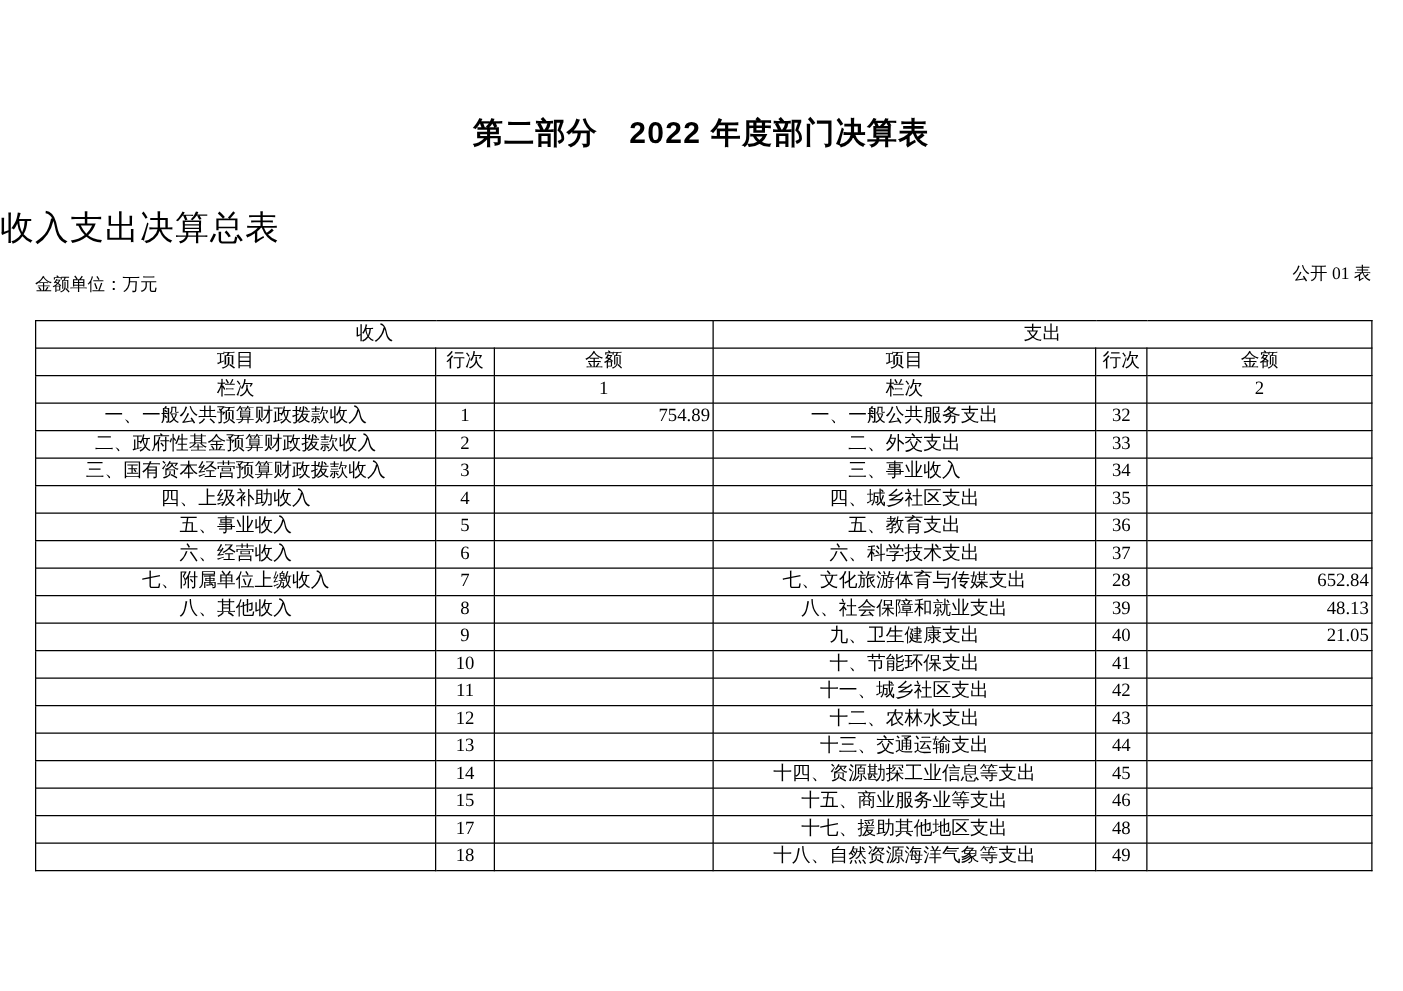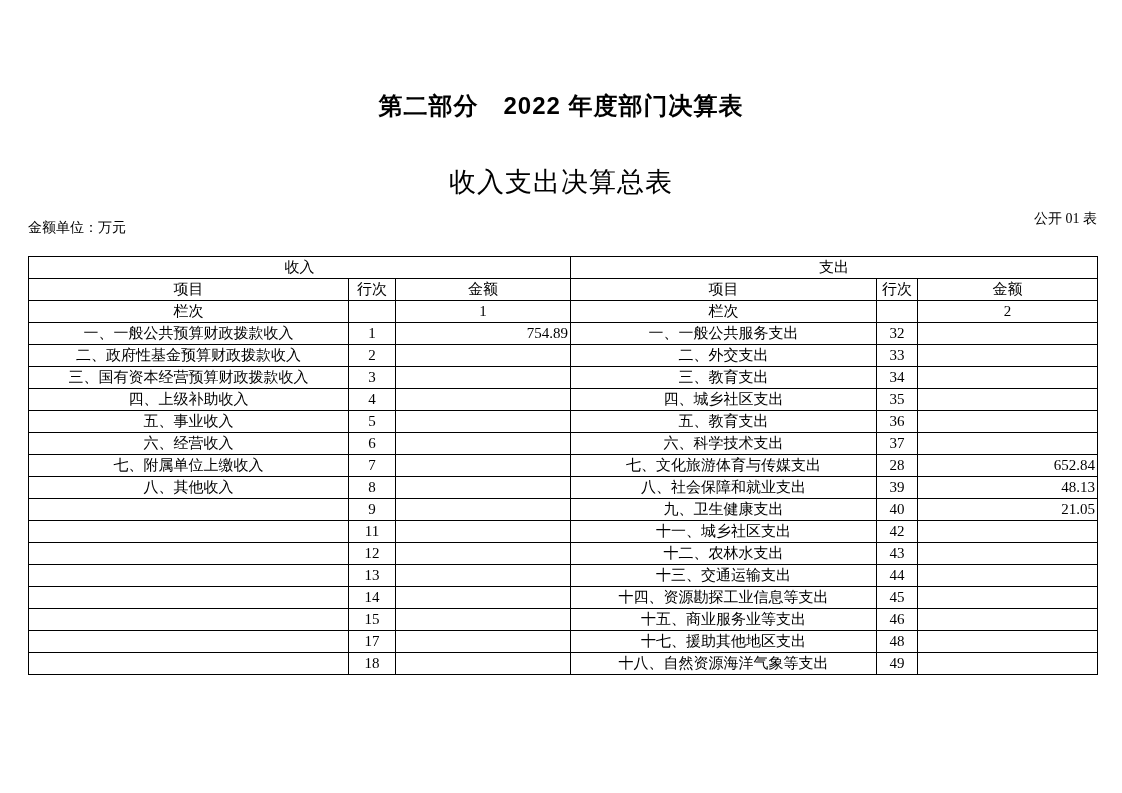--- a/index.html
+++ b/index.html
@@ -13,21 +13,21 @@
   }
   .doc-title{
     position:absolute;top:90px;left:0;width:100%;
     text-align:center;
     font-size:24px;font-weight:bold;
     font-family:"Liberation Sans","DejaVu Sans",sans-serif;
     letter-spacing:1px;
   }
   .table-title{
     position:absolute;top:164px;left:0;width:100%;
-    text-align:center;
+    text-align:left;
     font-size:27px;font-weight:normal;
     letter-spacing:1px;
   }
   .meta-code{
     position:absolute;top:210px;right:25px;
     font-size:14px;text-align:right;
   }
   .meta-row{
     position:absolute;top:219px;left:28px;width:1069px;
     display:flex;justify-content:space-between;
@@ -111,21 +111,21 @@
           <td class="c">2</td>
           <td class="amt"></td>
           <td class="item">二、外交支出</td>
           <td class="c">33</td>
           <td class="amt"></td>
         </tr>
         <tr>
           <td class="item">三、国有资本经营预算财政拨款收入</td>
           <td class="c">3</td>
           <td class="amt"></td>
-          <td class="item">三、教育支出</td>
+          <td class="item">三、事业收入</td>
           <td class="c">34</td>
           <td class="amt"></td>
         </tr>
         <tr>
           <td class="item">四、上级补助收入</td>
           <td class="c">4</td>
           <td class="amt"></td>
           <td class="item">四、城乡社区支出</td>
           <td class="c">35</td>
           <td class="amt"></td>
@@ -165,20 +165,28 @@
         <tr>
           <td class="item"></td>
           <td class="c">9</td>
           <td class="amt"></td>
           <td class="item">九、卫生健康支出</td>
           <td class="c">40</td>
           <td class="amt">21.05</td>
         </tr>
         <tr>
           <td class="item"></td>
+          <td class="c">10</td>
+          <td class="amt"></td>
+          <td class="item">十、节能环保支出</td>
+          <td class="c">41</td>
+          <td class="amt"></td>
+        </tr>
+        <tr>
+          <td class="item"></td>
           <td class="c">11</td>
           <td class="amt"></td>
           <td class="item">十一、城乡社区支出</td>
           <td class="c">42</td>
           <td class="amt"></td>
         </tr>
         <tr>
           <td class="item"></td>
           <td class="c">12</td>
           <td class="amt"></td>

